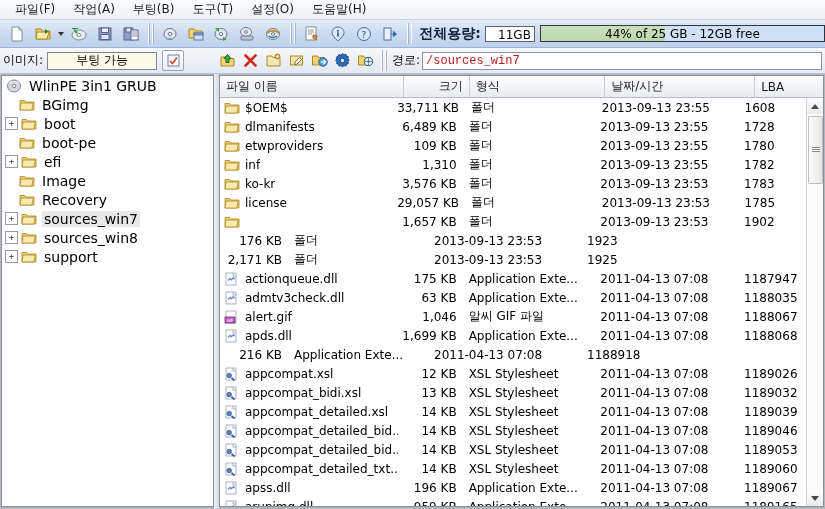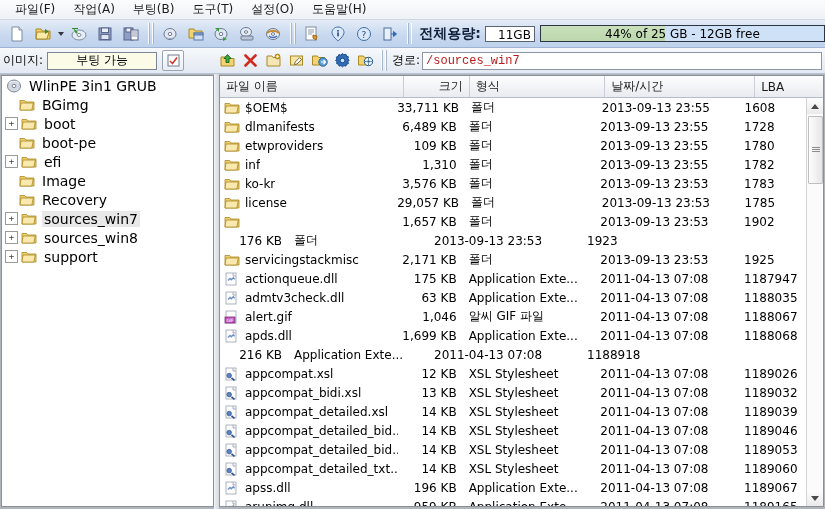--- a/index.html
+++ b/index.html
@@ -501,27 +501,20 @@
               <div class="cdate">2013-09-13 23:53</div>
               <div class="clba">1902</div>
             </div>
             <div class="lrow">
               <div class="csize">176 KB</div>
               <div class="ctype">폴더</div>
               <div class="cdate">2013-09-13 23:53</div>
               <div class="clba">1923</div>
             </div>
             <div class="lrow">
-              <div class="cname">
-                <span class="ico"><svg width="16" height="13" viewBox="0 0 16 13">
-                    <path d="M1 2.5h4.6L6.8 4H15v8H1z" fill="#f0cf72" stroke="#a9881f" stroke-width=".8"></path>
-                    <path d="M2 5h12.3l-1.5 7H1z" fill="#fae9ae" stroke="#a9881f" stroke-width=".8"></path>
-                  </svg></span>
-                <span class="fname">servicingstackmisc</span>
-              </div>
               <div class="csize">2,171 KB</div>
               <div class="ctype">폴더</div>
               <div class="cdate">2013-09-13 23:53</div>
               <div class="clba">1925</div>
             </div>
             <div class="lrow">
               <div class="cname">
                 <span class="ico"><svg width="15" height="14" viewBox="0 0 15 14">
                     <rect x="2" y="1" width="10" height="12" fill="#fdfdfd" stroke="#9aa3b2" stroke-width=".8"></rect>
                     <path d="M9 1v3h3" fill="#e6ecf5" stroke="#9aa3b2" stroke-width=".8"></path>

